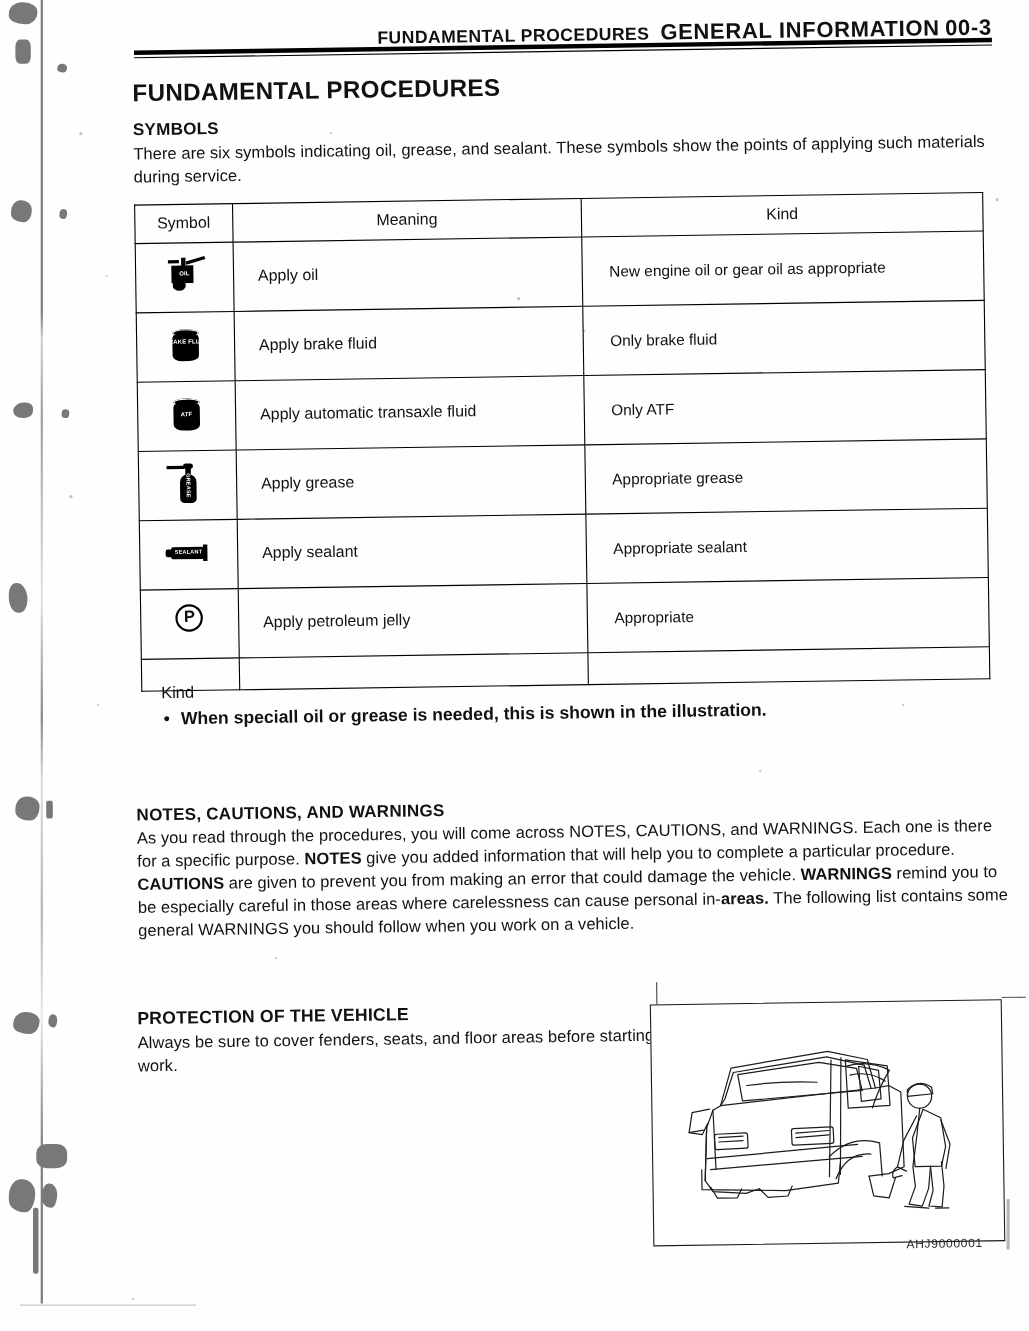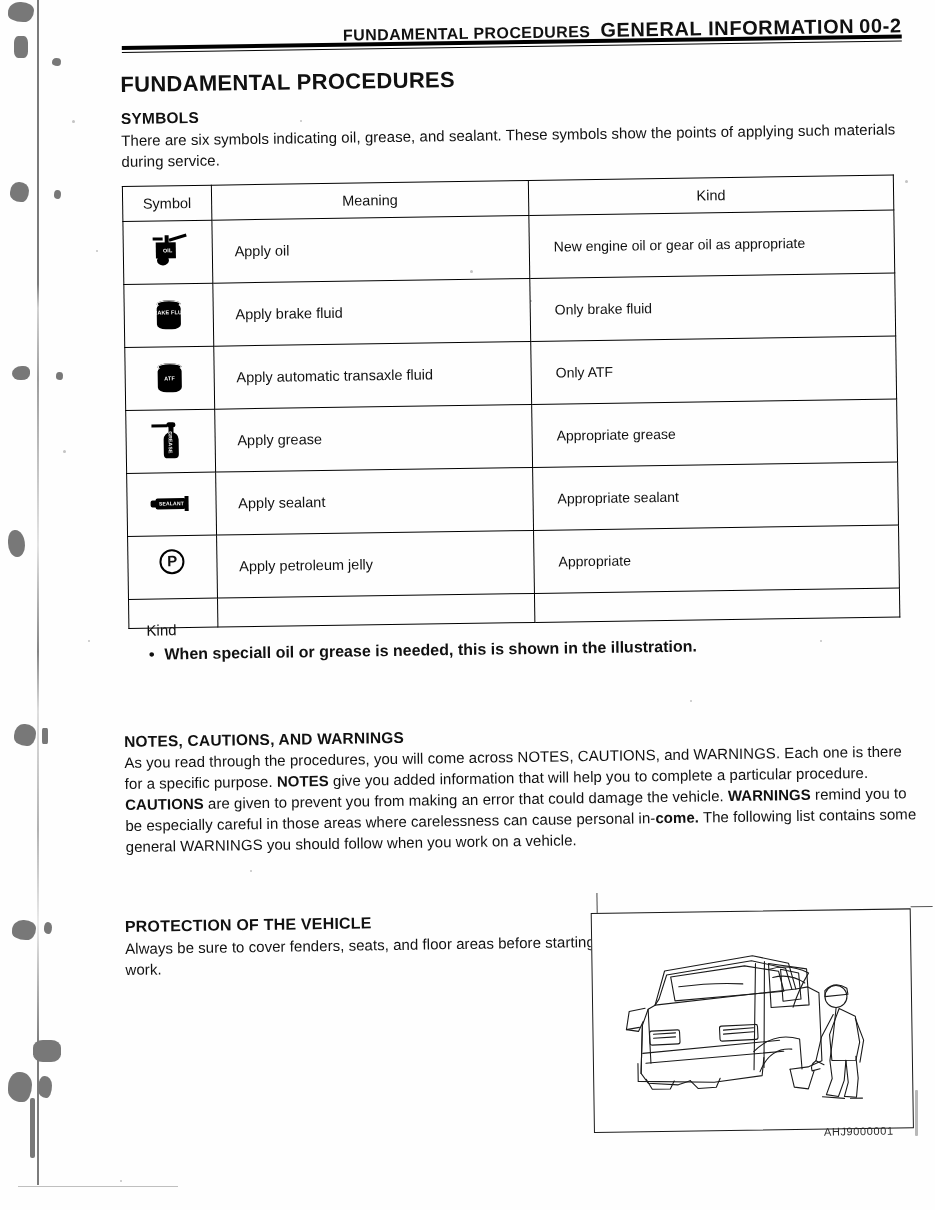--- a/index.html
+++ b/index.html
@@ -358,21 +358,21 @@
     <div class="speck" style="left:820px; top:640px; width:2px; height:2px;"></div>
     <div class="speck" style="left:250px; top:870px; width:2px; height:2px;"></div>
     <div class="speck" style="left:905px; top:180px; width:3px; height:3px;"></div>
     <div class="speck" style="left:120px; top:1180px; width:2px; height:2px;"></div>
     <div class="speck" style="left:915px; top:1090px; width:3px; height:46px; border-radius:1px; opacity:.6;"></div>
   </div>
 
   <div id="content">
 
     <div class="header-text">
-      <span class="small">FUNDAMENTAL PROCEDURES</span><span class="big">GENERAL INFORMATION</span>&nbsp;<span class="big">00-2</span>
+      <span class="small">FUNDAMENTAL PROCEDURES</span><span class="big">GENERAL INFORMATION</span>&nbsp;<span class="big">00-3</span>
     </div>
     <div class="header-line"></div>
 
     <div class="h1">FUNDAMENTAL PROCEDURES</div>
 
     <div class="h2" style="left:120px; top:110px;">SYMBOLS</div>
     <div class="para" style="left:120px; top:130px; width:780px;">There are six symbols indicating oil, grease, and sealant.  These symbols show the points of applying such materials during service.</div>
 
     <table id="sym-table">
       <thead>
@@ -460,21 +460,21 @@
     <div class="note-title">Kind</div>
     <div class="note-item">
       <span class="bullet">•</span><span>When speciall oil or grease is needed, this is shown in the illustration.</span>
     </div>
 
     <div class="h2" style="left:114px; top:733px;">NOTES, CAUTIONS, AND WARNINGS</div>
     <div class="para" style="left:114px; top:752px; width:792px;">
       <span>As you read through the procedures, you will come across NOTES, CAUTIONS, and WARNINGS. Each one</span>
       <span>is there for a specific purpose. </span><b>NOTES</b><span> give you added information that will help you to complete a particular</span>
       <span>procedure. </span><b>CAUTIONS</b><span> are given to prevent you from making an error that could damage the vehicle.</span>
-      <b>WARNINGS</b><span> remind you to be especially careful in those areas where carelessness can cause personal in-</span><b>come.</b><span> The following list contains some general WARNINGS you should follow when you work on a vehicle.</span>
+      <b>WARNINGS</b><span> remind you to be especially careful in those areas where carelessness can cause personal in-</span><b>areas.</b><span> The following list contains some general WARNINGS you should follow when you work on a vehicle.</span>
     </div>
 
     <div class="h2" style="left:112px; top:918px; font-size:16px;">PROTECTION OF THE VEHICLE</div>
     <div class="para" style="left:112px; top:938px; width:470px;">
       <span>Always be sure to cover fenders, seats, and floor areas before</span>
       <span>starting work.</span>
     </div>
 
     <div class="fig-tick"></div>
     <div class="fig-tick2"></div>

